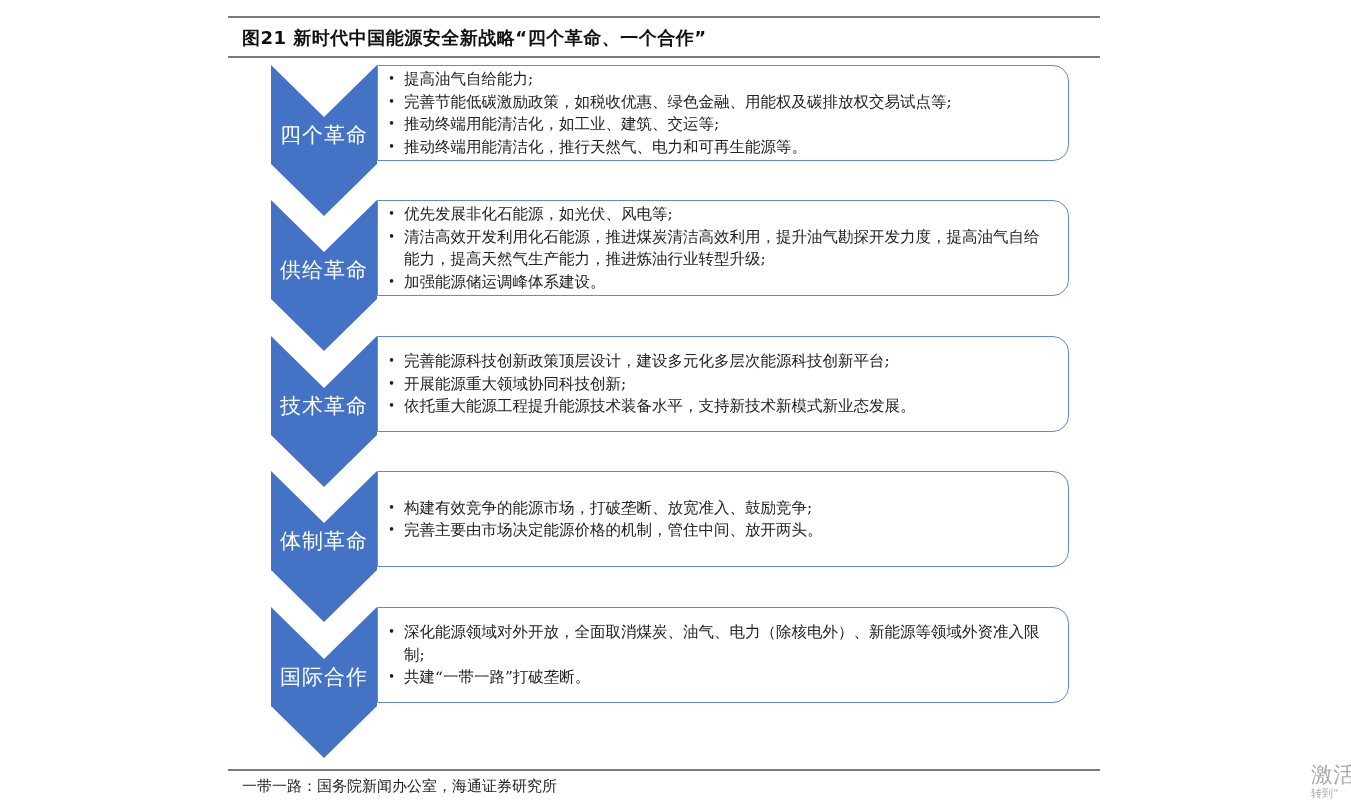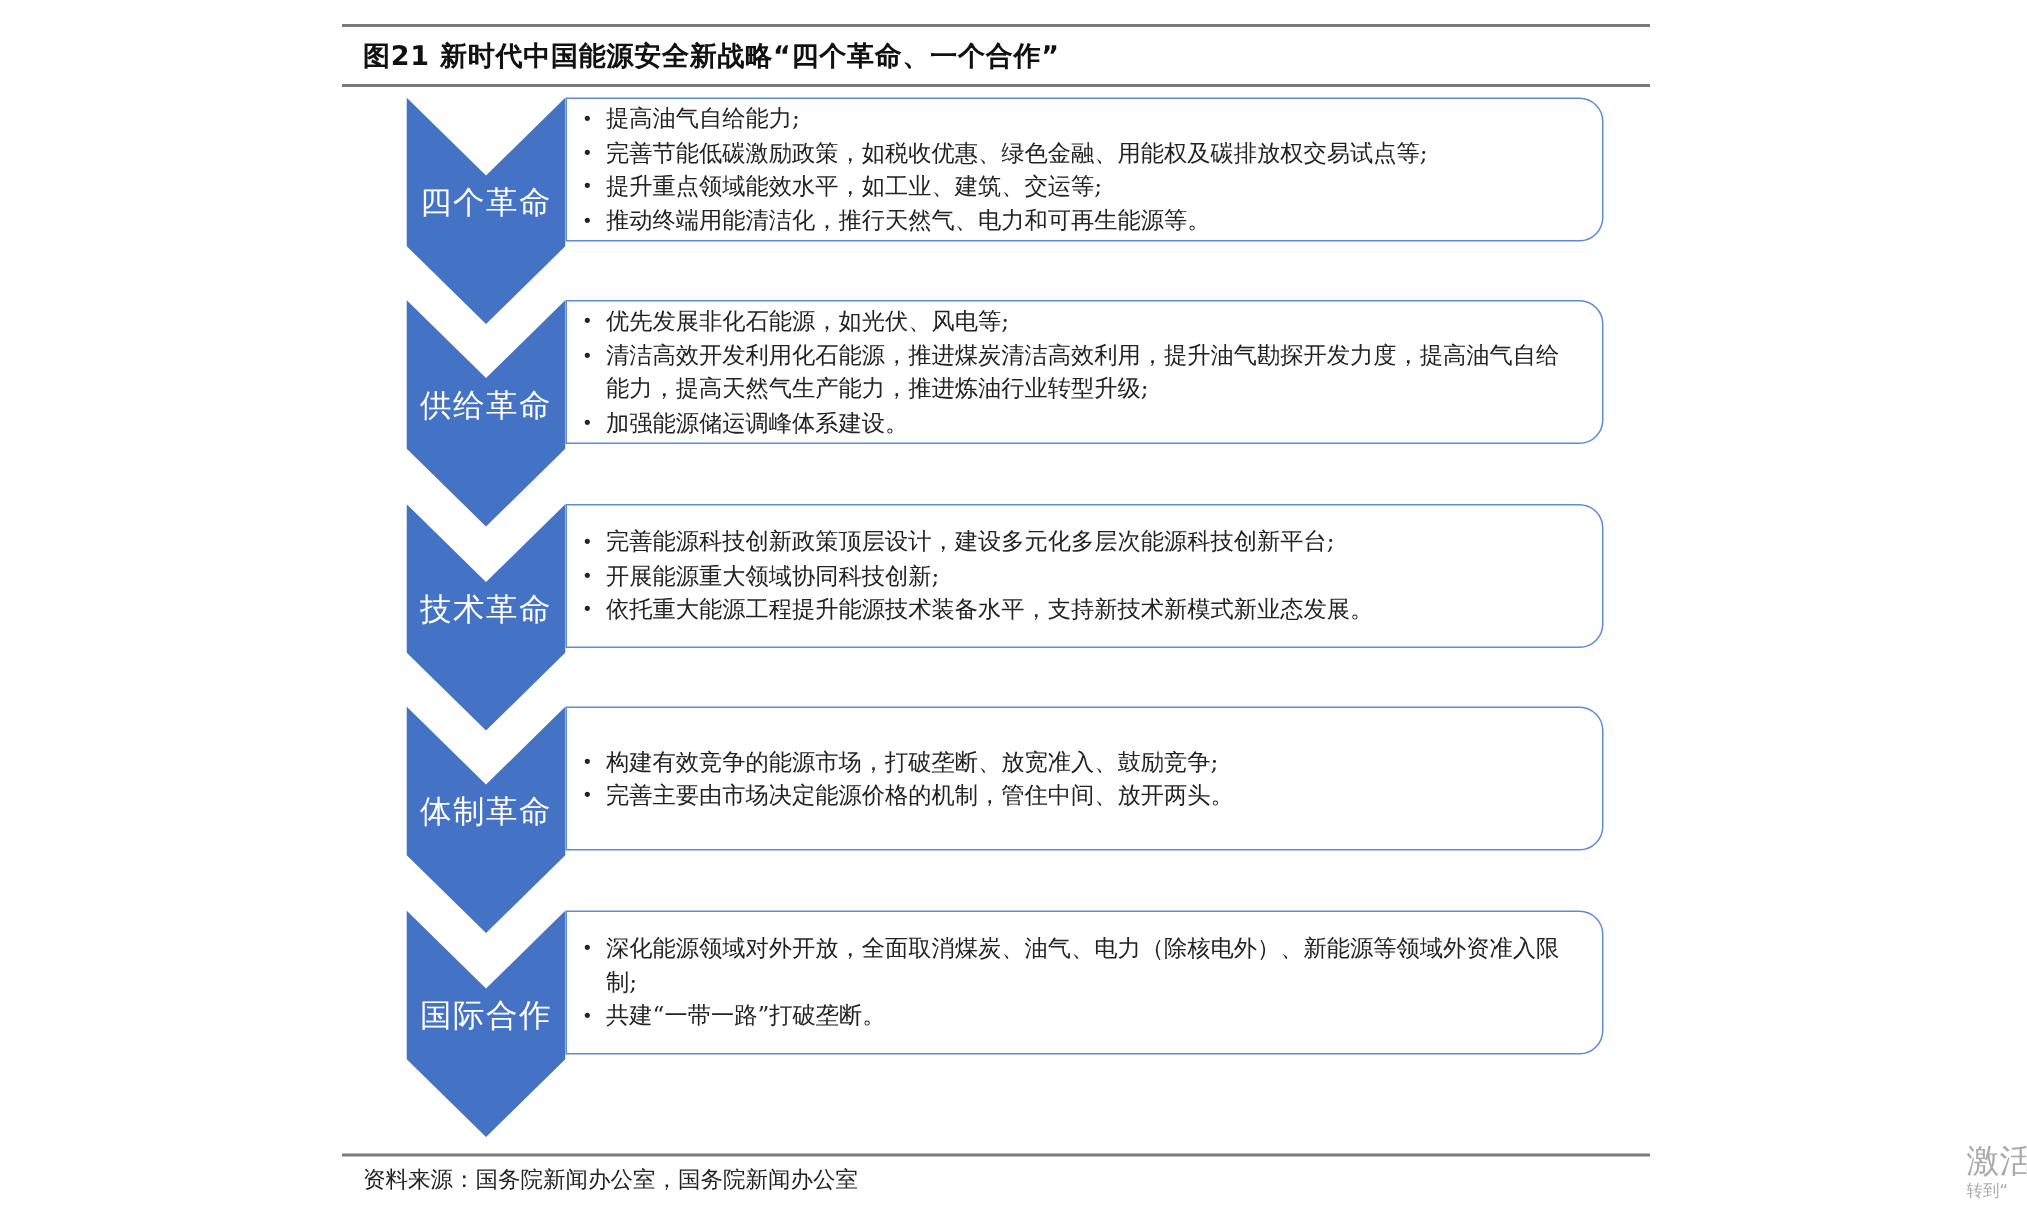--- a/index.html
+++ b/index.html
@@ -62,21 +62,21 @@
     <div class="item">
         <span class="bullet">•</span>
         <span class="item-text">提高油气自给能力;</span>
       </div>
     <div class="item">
         <span class="bullet">•</span>
         <span class="item-text">完善节能低碳激励政策，如税收优惠、绿色金融、用能权及碳排放权交易试点等;</span>
       </div>
     <div class="item">
         <span class="bullet">•</span>
-        <span class="item-text">提升重点领域能效水平，如工业、建筑、交运等;</span>
+        <span class="item-text">推动终端用能清洁化，如工业、建筑、交运等;</span>
       </div>
     <div class="item">
         <span class="bullet">•</span>
         <span class="item-text">推动终端用能清洁化，推行天然气、电力和可再生能源等。</span>
       </div>
   </div>
 </div>
 
 <div class="stage" style="top:200px;">
   <svg class="chevron" viewBox="0 0 106 152" width="106" height="152">
@@ -148,18 +148,18 @@
         <span class="item-text">深化能源领域对外开放，全面取消煤炭、油气、电力（除核电外）、新能源等领域外资准入限制;</span>
       </div>
     <div class="item">
         <span class="bullet">•</span>
         <span class="item-text">共建“一带一路”打破垄断。</span>
       </div>
   </div>
 </div>
 
 <div class="rule bot"></div>
-<div class="source">资料来源：国务院新闻办公室，国务院新闻办公室</div>
+<div class="source">一带一路：国务院新闻办公室，海通证券研究所</div>
 
 <div class="watermark">
   <span class="w1">激活</span>
   <span class="w2">转到“</span>
 </div>
 
 </body></html>

